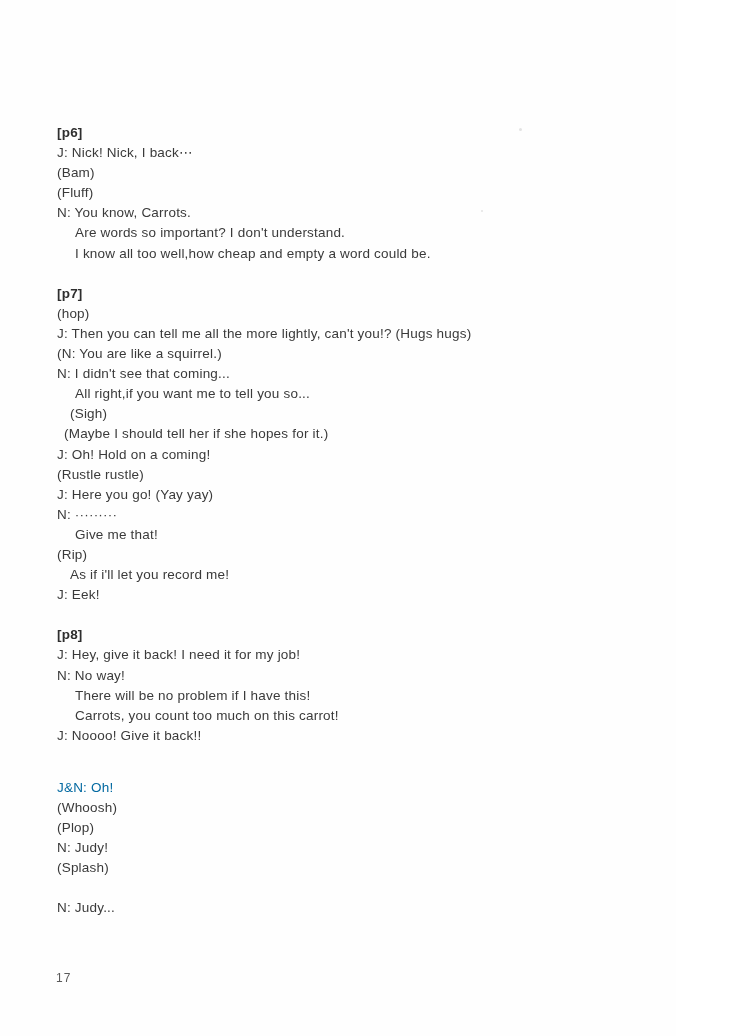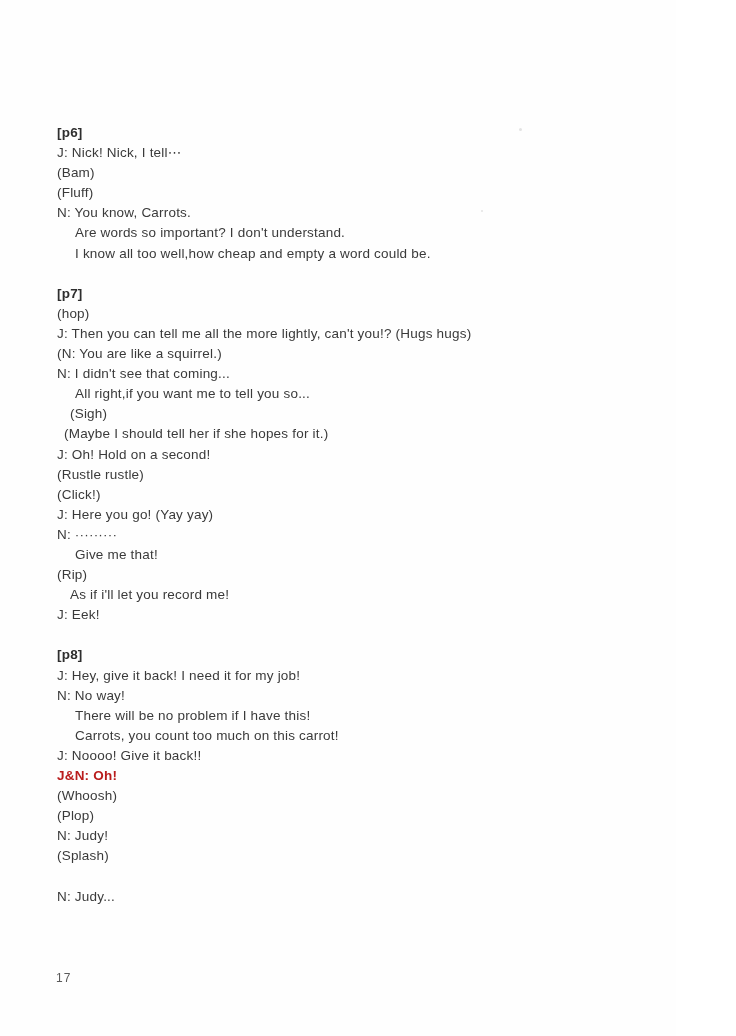--- a/index.html
+++ b/index.html
@@ -26,21 +26,21 @@
   .line {
     height: 20.1px;
     line-height: 20.1px;
     white-space: pre;
     letter-spacing: 0.2px;
   }
   .heading {
     font-weight: bold;
     color: #2e2e2e;
   }
-  .bold { font-weight: bold; color: #b91c1c; }
+  .bold { font-weight: normal; color: #0369a1; margin-top: 32px; }
   .indent-1 { padding-left: 18px; }
   .indent-2 { padding-left: 13px; }
   .indent-3 { padding-left: 7px; }
   .section-gap { margin-top: 20.1px; }
   .page-number {
     position: absolute;
     left: 56px;
     top: 971px;
     font-size: 12px;
     letter-spacing: 1px;
@@ -54,39 +54,38 @@
   .speck-1 { left: 519px; top: 128px; width: 3px; height: 3px; }
   .speck-2 { left: 481px; top: 210px; width: 2px; height: 2px; }
 </style>
 </head>
 <body>
 
 <div class="page">
   <div class="script-body">
       <div class="section">
         <div class="line heading">[p6]</div>
-        <div class="line">J: Nick! Nick, I tell⋯</div>
+        <div class="line">J: Nick! Nick, I back⋯</div>
         <div class="line">(Bam)</div>
         <div class="line">(Fluff)</div>
         <div class="line">N: You know, Carrots.</div>
         <div class="line indent-1">Are words so important? I don't understand.</div>
         <div class="line indent-1">I know all too well,how cheap and empty a word could be.</div>
       </div>
       <div class="section section-gap">
         <div class="line heading">[p7]</div>
         <div class="line">(hop)</div>
         <div class="line">J: Then you can tell me all the more lightly, can't you!? (Hugs hugs)</div>
         <div class="line">(N: You are like a squirrel.)</div>
         <div class="line">N: I didn't see that coming...</div>
         <div class="line indent-1">All right,if you want me to tell you so...</div>
         <div class="line indent-2">(Sigh)</div>
         <div class="line indent-3">(Maybe I should tell her if she hopes for it.)</div>
-        <div class="line">J: Oh! Hold on a second!</div>
+        <div class="line">J: Oh! Hold on a coming!</div>
         <div class="line">(Rustle rustle)</div>
-        <div class="line">(Click!)</div>
         <div class="line">J: Here you go! (Yay yay)</div>
         <div class="line">N: ·········</div>
         <div class="line indent-1">Give me that!</div>
         <div class="line">(Rip)</div>
         <div class="line indent-2">As if i'll let you record me!</div>
         <div class="line">J: Eek!</div>
       </div>
       <div class="section section-gap">
         <div class="line heading">[p8]</div>
         <div class="line">J: Hey, give it back! I need it for my job!</div>

